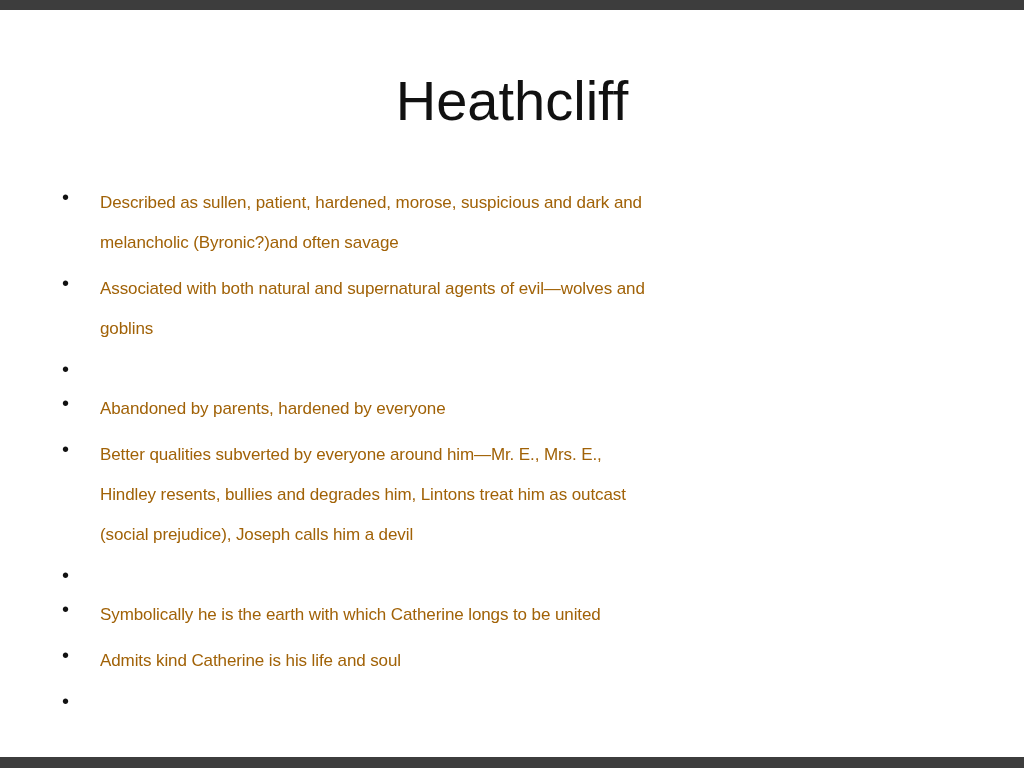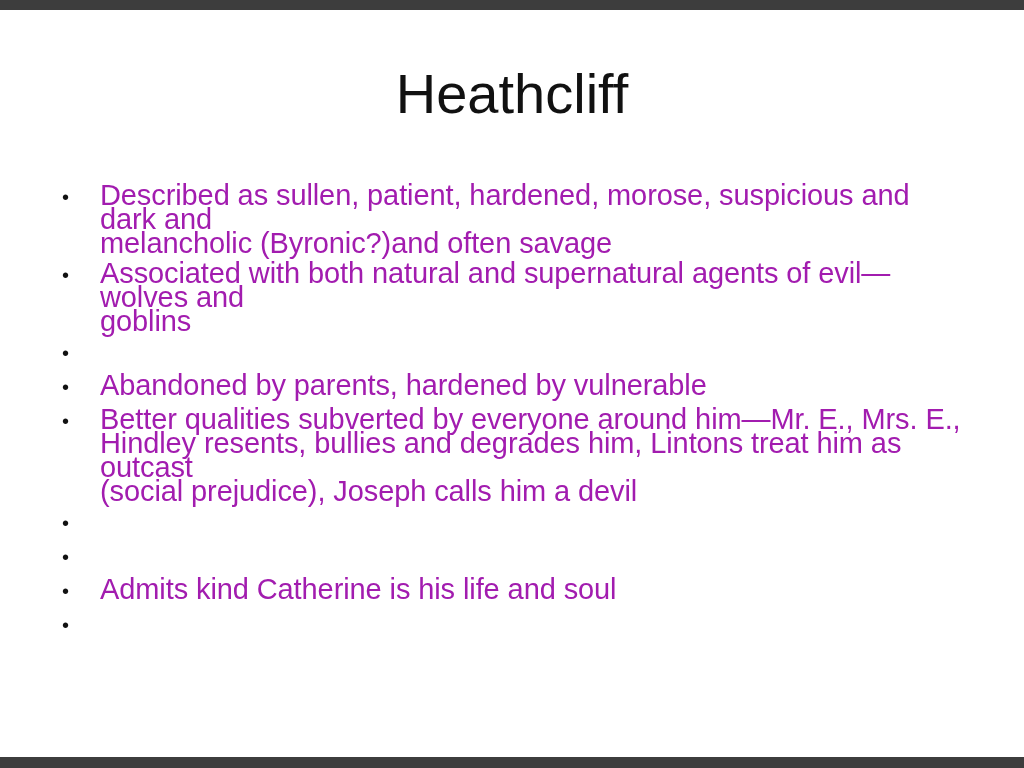--- a/index.html
+++ b/index.html
@@ -19,21 +19,21 @@
     position: absolute;
     left: 0;
     width: 1024px;
     background: #3d3d3d;
   }
   .letterbox.top { top: 0; height: 10px; }
   .letterbox.bottom { bottom: 0; height: 11px; }
 
   .slide-title {
     position: absolute;
-    top: 66px;
+    top: 73px;
     left: 0;
     width: 1024px;
     margin: 0;
     text-align: center;
     font-size: 56px;
     font-weight: 400;
     line-height: 1;
     color: #111111;
   }
 
@@ -52,25 +52,25 @@
     margin: 0 0 6px 0;
   }
   .marker {
     flex: 0 0 38px;
     width: 38px;
     font-size: 20px;
     line-height: 28px;
     color: #111111;
   }
   .bullet-text {
-    font-size: 29px;
-    line-height: 24px;
+    font-size: 17px;
+    line-height: 40px;
     white-space: pre-line;
     letter-spacing: -0.1px;
-    color: #a21caf;
+    color: #a16207;
   }
 </style>
 </head>
 <body>
 
 <div class="letterbox top"></div>
 
 <h1 class="slide-title">Heathcliff</h1>
 
 <ul class="bullet-list">
@@ -82,33 +82,34 @@
     <li class="bullet-item">
       <span class="marker">•</span>
       <span class="bullet-text">Associated with both natural and supernatural agents of evil—wolves and
 goblins</span>
     </li>
     <li class="bullet-item">
       <span class="marker">•</span>
     </li>
     <li class="bullet-item">
       <span class="marker">•</span>
-      <span class="bullet-text">Abandoned by parents, hardened by vulnerable</span>
+      <span class="bullet-text">Abandoned by parents, hardened by everyone</span>
     </li>
     <li class="bullet-item">
       <span class="marker">•</span>
       <span class="bullet-text">Better qualities subverted by everyone around him—Mr. E., Mrs. E.,
 Hindley resents, bullies and degrades him, Lintons treat him as outcast
 (social prejudice), Joseph calls him a devil</span>
     </li>
     <li class="bullet-item">
       <span class="marker">•</span>
     </li>
     <li class="bullet-item">
       <span class="marker">•</span>
+      <span class="bullet-text">Symbolically he is the earth with which Catherine longs to be united</span>
     </li>
     <li class="bullet-item">
       <span class="marker">•</span>
       <span class="bullet-text">Admits kind Catherine is his life and soul</span>
     </li>
     <li class="bullet-item">
       <span class="marker">•</span>
     </li>
   </ul>
 

